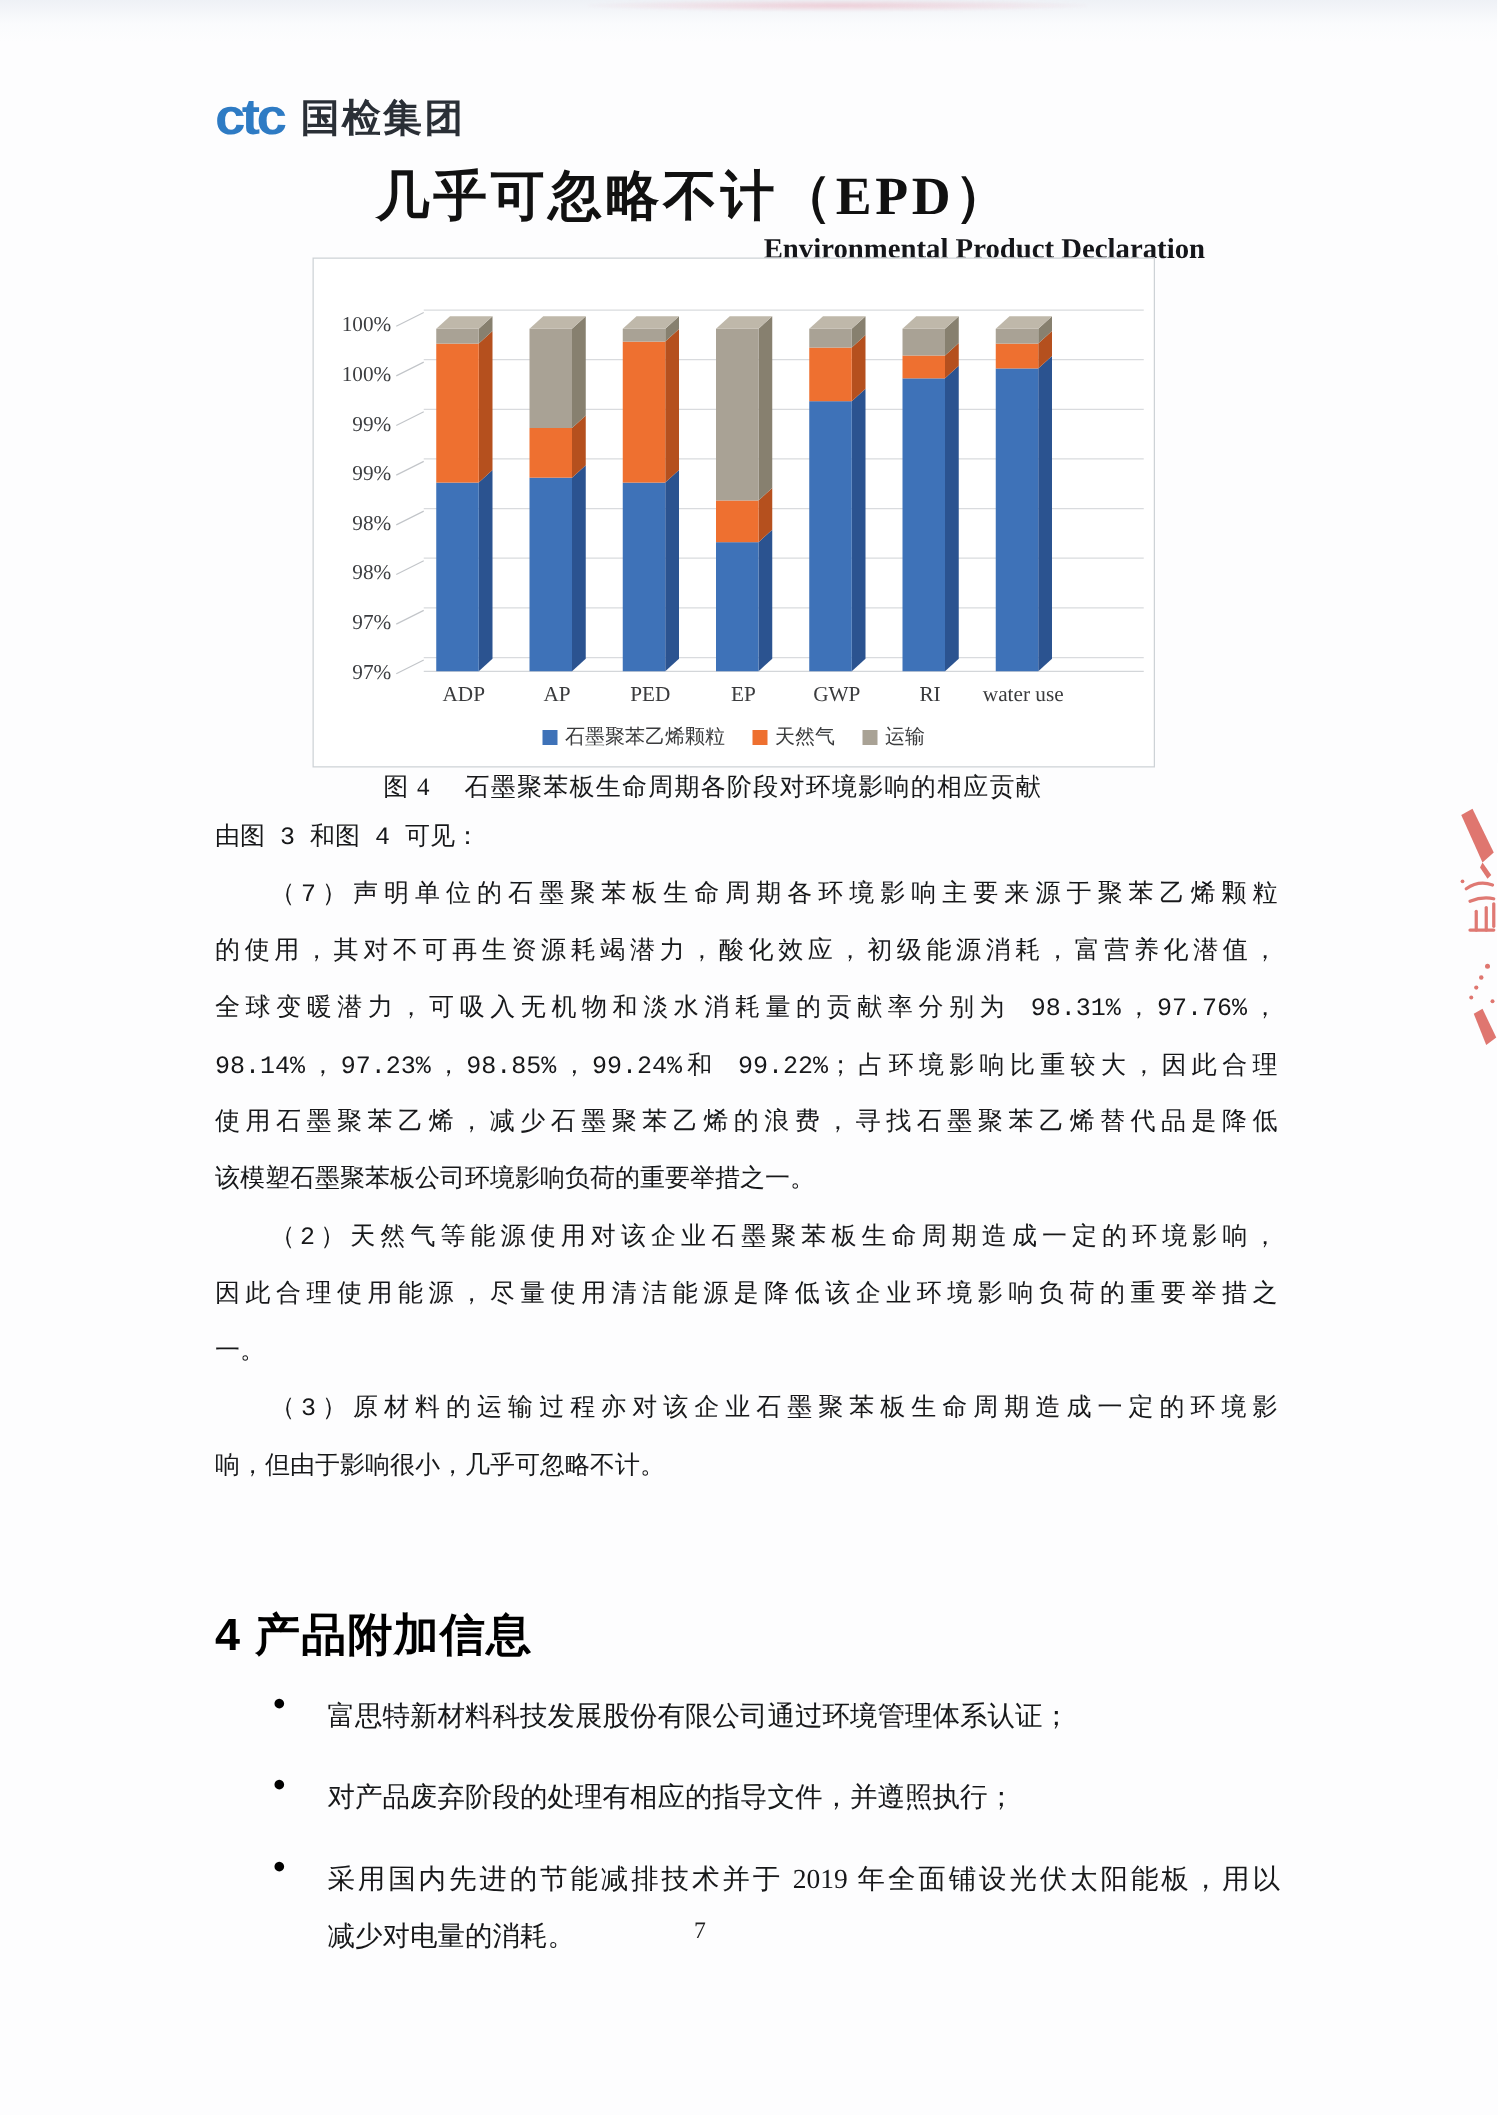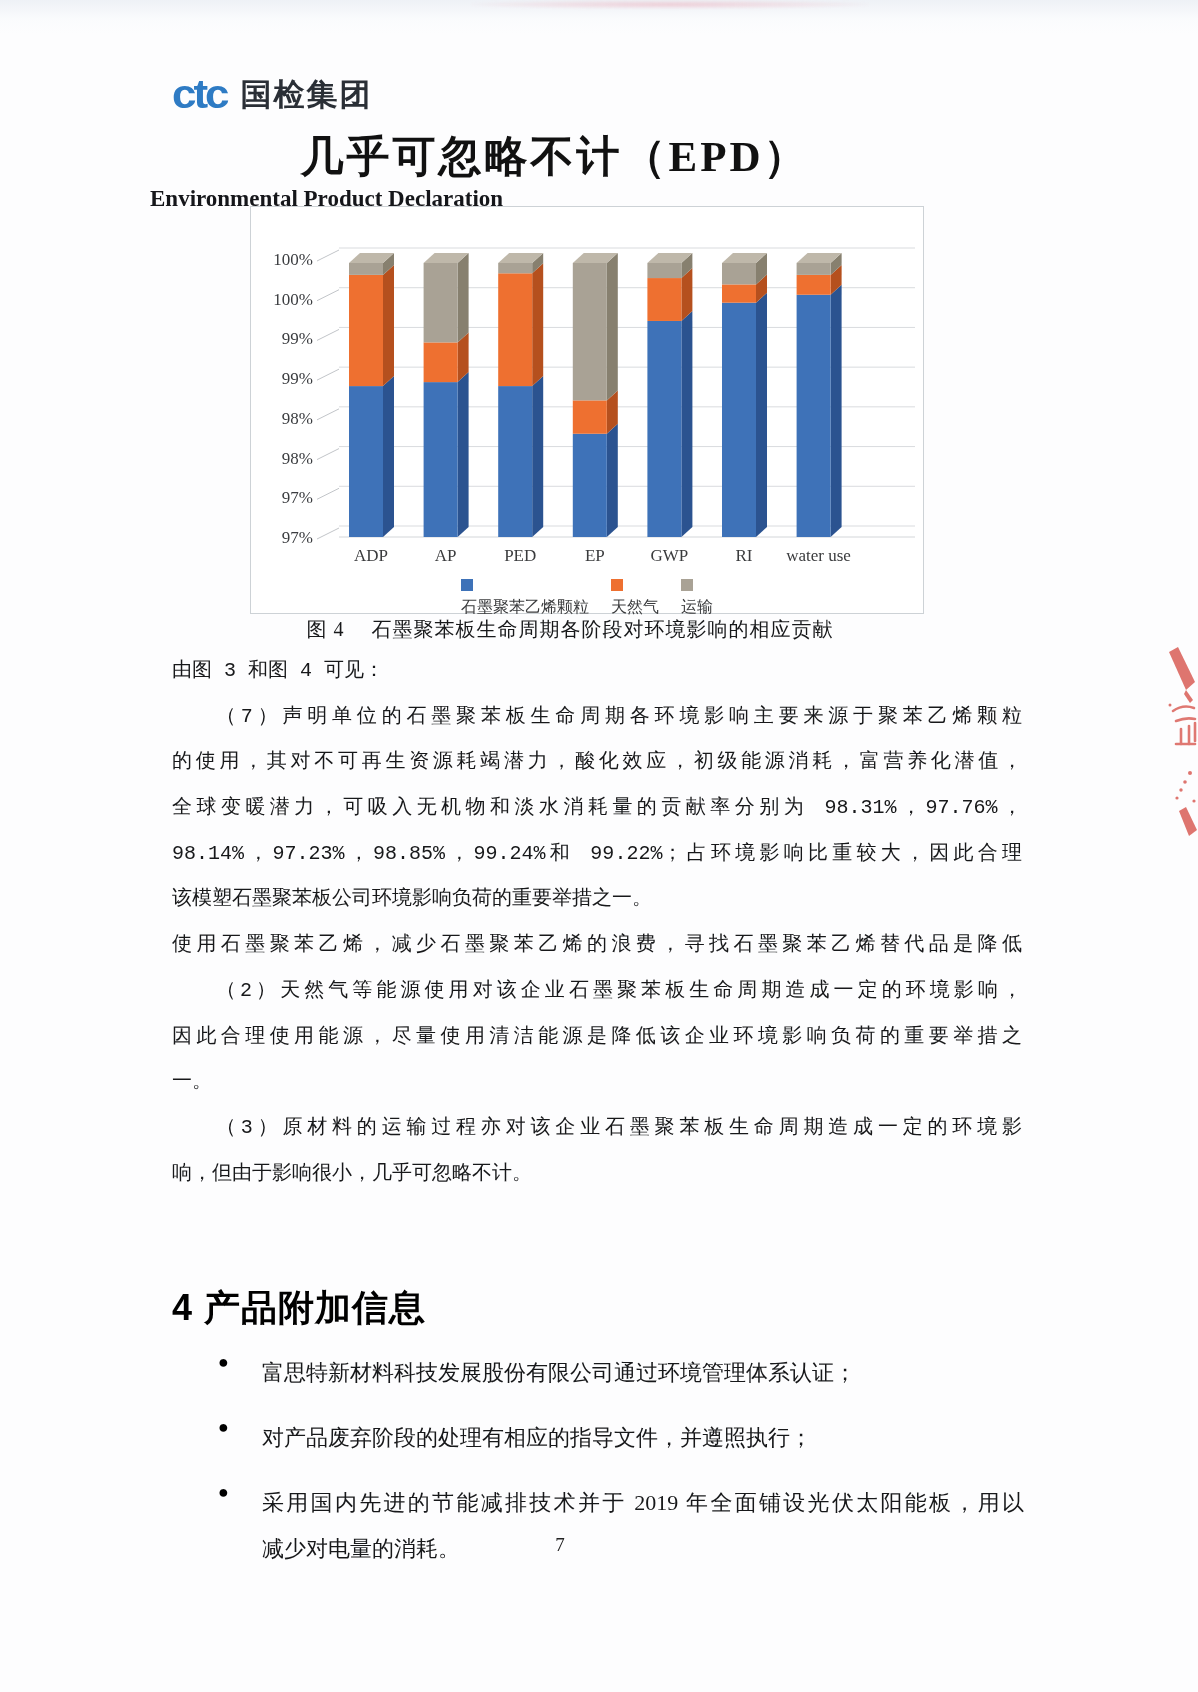--- a/index.html
+++ b/index.html
@@ -11,29 +11,29 @@
         background:radial-gradient(ellipse at center, rgba(233,160,175,.45), rgba(233,160,175,0) 75%);
         filter:blur(1px);}
   
   .logo-row{position:absolute;left:172px;top:74px;display:flex;}
   .logo-ctc{font-family:"Liberation Sans","DejaVu Sans",sans-serif;font-weight:bold;
         font-size:44px;line-height:40px;color:#2e7bc4;letter-spacing:-3px;transform:scaleY(.92);}
   .logo-company{font-family:"Liberation Sans","DejaVu Sans",sans-serif;font-weight:bold;
         font-size:31px;color:#2a2f36;margin-left:14px;letter-spacing:2px;}
   .doc-title{position:absolute;left:150px;top:128px;width:810px;text-align:center;
         font-size:43px;font-weight:bold;color:#111;letter-spacing:3px;}
-  .doc-subtitle{position:absolute;left:150px;top:186px;width:814px;text-align:left;
+  .doc-subtitle{position:absolute;left:150px;top:186px;width:814px;text-align:right;
         font-size:23px;font-weight:bold;color:#15161a;}
   
   .chart-box{position:absolute;left:250px;top:206px;width:672px;height:406px;
         border:1px solid #cdd2d6;background:#ffffff;}
   .chart-legend{position:absolute;left:0;top:372px;width:672px;display:flex;
         justify-content:center;gap:22px;align-items:center;
         font-family:"Liberation Serif","DejaVu Serif",serif;font-size:16px;color:#3a3b3d;}
-  .legend-item{display:flex;gap:6px;flex-direction:column;}
+  .legend-item{display:flex;align-items:center;gap:6px;}
   .legend-swatch{width:12px;height:12px;display:inline-block;}
   .fig-caption{position:absolute;left:170px;top:616px;width:800px;text-align:center;
         font-size:20px;color:#17181a;letter-spacing:1px;}
   
   .body-text{position:absolute;left:172px;top:648px;width:850px;}
   .body-line{height:45.7px;font-size:20px;line-height:45.7px;color:#17181a;white-space:nowrap;font-family:Liberation Mono, monospace;}
   .body-line.justify{white-space:normal;text-align:justify;text-align-last:justify;}
   .body-line.indent{padding-left:44px;}
   .body-line.indent.justify{padding-left:0;text-indent:44px;}
   
@@ -167,22 +167,22 @@
   </div>
 
   <div class="fig-caption">图 4　 石墨聚苯板生命周期各阶段对环境影响的相应贡献</div>
 
   <div class="body-text">
       <div class="body-line">由图 3 和图 4 可见：</div>
       <div class="body-line indent justify">（7）声明单位的石墨聚苯板生命周期各环境影响主要来源于聚苯乙烯颗粒</div>
       <div class="body-line justify">的使用，其对不可再生资源耗竭潜力，酸化效应，初级能源消耗，富营养化潜值，</div>
       <div class="body-line justify">全球变暖潜力，可吸入无机物和淡水消耗量的贡献率分别为 98.31%，97.76%，</div>
       <div class="body-line justify">98.14%，97.23%，98.85%，99.24%和 99.22%；占环境影响比重较大，因此合理</div>
+      <div class="body-line justify">使用石墨聚苯乙烯，减少石墨聚苯乙烯的浪费，寻找石墨聚苯乙烯替代品是降低</div>
       <div class="body-line">该模塑石墨聚苯板公司环境影响负荷的重要举措之一。</div>
-      <div class="body-line justify">使用石墨聚苯乙烯，减少石墨聚苯乙烯的浪费，寻找石墨聚苯乙烯替代品是降低</div>
       <div class="body-line indent justify">（2）天然气等能源使用对该企业石墨聚苯板生命周期造成一定的环境影响，</div>
       <div class="body-line justify">因此合理使用能源，尽量使用清洁能源是降低该企业环境影响负荷的重要举措之</div>
       <div class="body-line">一。</div>
       <div class="body-line indent justify">（3）原材料的运输过程亦对该企业石墨聚苯板生命周期造成一定的环境影</div>
       <div class="body-line">响，但由于影响很小，几乎可忽略不计。</div>
     </div>
 
   <div class="section-heading">4 产品附加信息</div>
 
   <div class="bullet-list">

